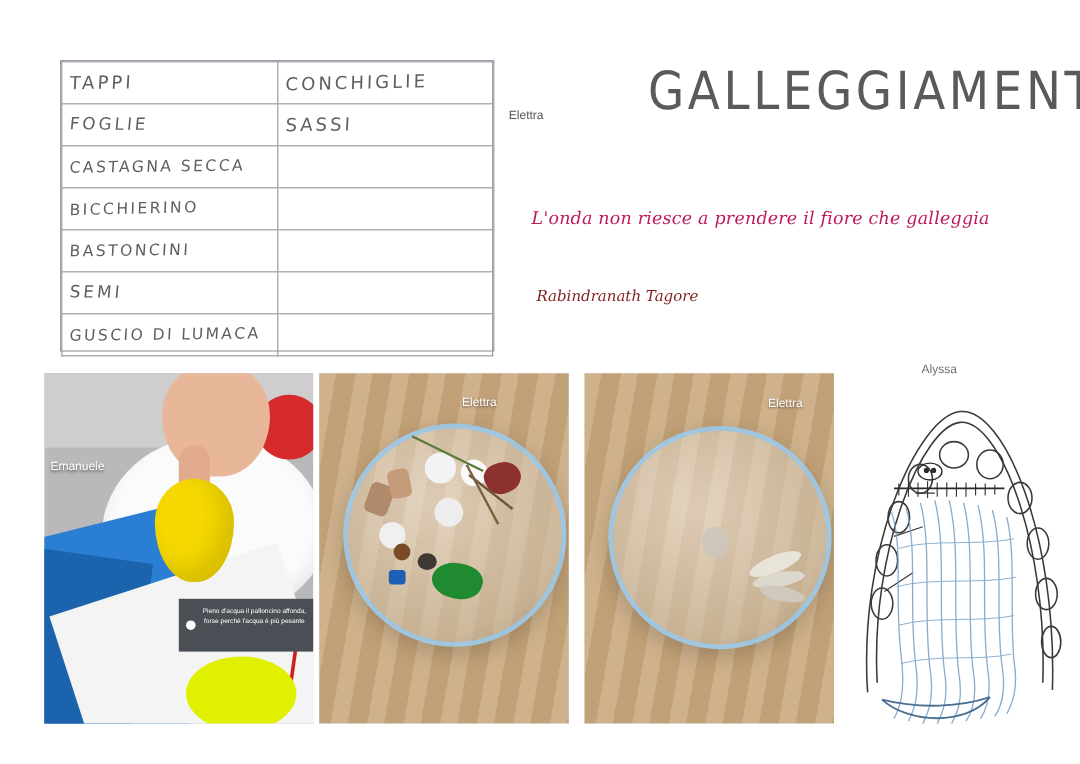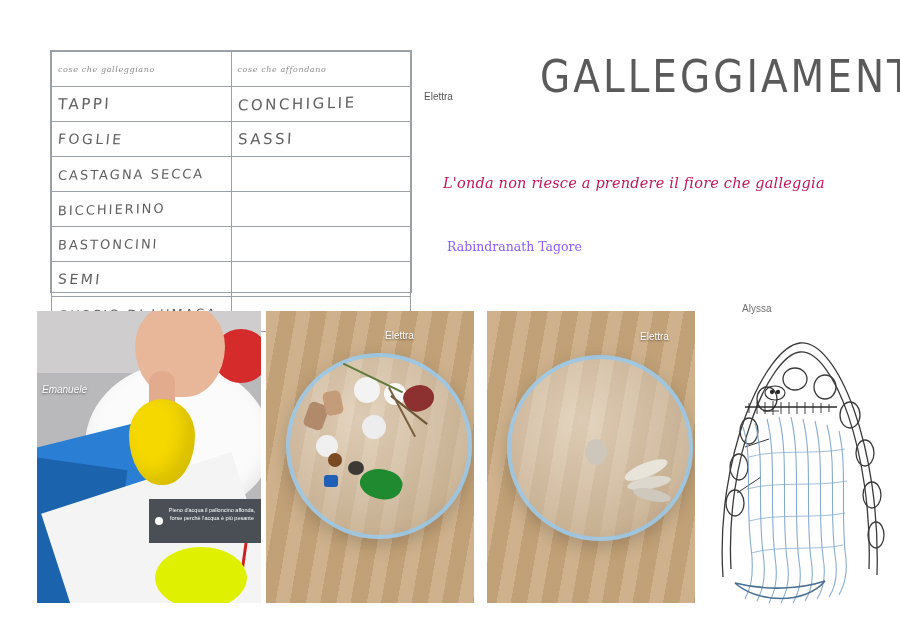--- a/index.html
+++ b/index.html
@@ -90,22 +90,23 @@
     font-size: 14.5px;
     line-height: 1.55;
     color: #be185d;
     letter-spacing: .2px;
   }
   .quote-author {
     position: absolute;
     left: 447px;
     top: 239px;
     font-family: "DejaVu Serif", serif;
+    font-style: italic;
     font-size: 12.5px;
-    color: #8b5cf6;
+    color: #7f1d1d;
   }
 
   
   .photo {
     position: absolute;
     top: 311px;
     height: 292px;
     overflow: hidden;
     background: #d6d6d6;
   }
@@ -194,35 +195,31 @@
   }
   .b2 { left:20px; top:42px; width:178px; height:178px; }
   .b3 { left:20px; top:44px; width:178px; height:178px; }
 
   .it { position:absolute; border-radius:50%; }
 
   
   .p4 svg { display:block; }
 
   
-  .cap-emanuele { left: 42px; top: 384px; font-style: italic; }
+  .cap-emanuele { left: 42px; top: 384px; }
   .cap-elettra2 { left: 385px; top: 330px; }
   .cap-elettra3 { left: 640px; top: 331px; }
-  .cap-alyssa   { left: 742px; top: 303px; }
+  .cap-alyssa   { left: 768px; top: 303px; }
 </style>
 </head>
 <body>
 
 <div class="table-wrap">
   <table class="tbl">
     <tbody>
-        <tr>
-      <td class="hdr-cell">cose che galleggiano</td>
-      <td class="hdr-cell">cose che affondano</td>
-    </tr>
     <tr>
       <td><span class="hand">TAPPI</span></td>
       <td><span class="hand h2">CONCHIGLIE</span></td>
     </tr>
     <tr>
       <td><span class="hand h3">FOGLIE</span></td>
       <td><span class="hand">SASSI</span></td>
     </tr>
     <tr>
       <td><span class="hand small">CASTAGNA SECCA</span></td>

